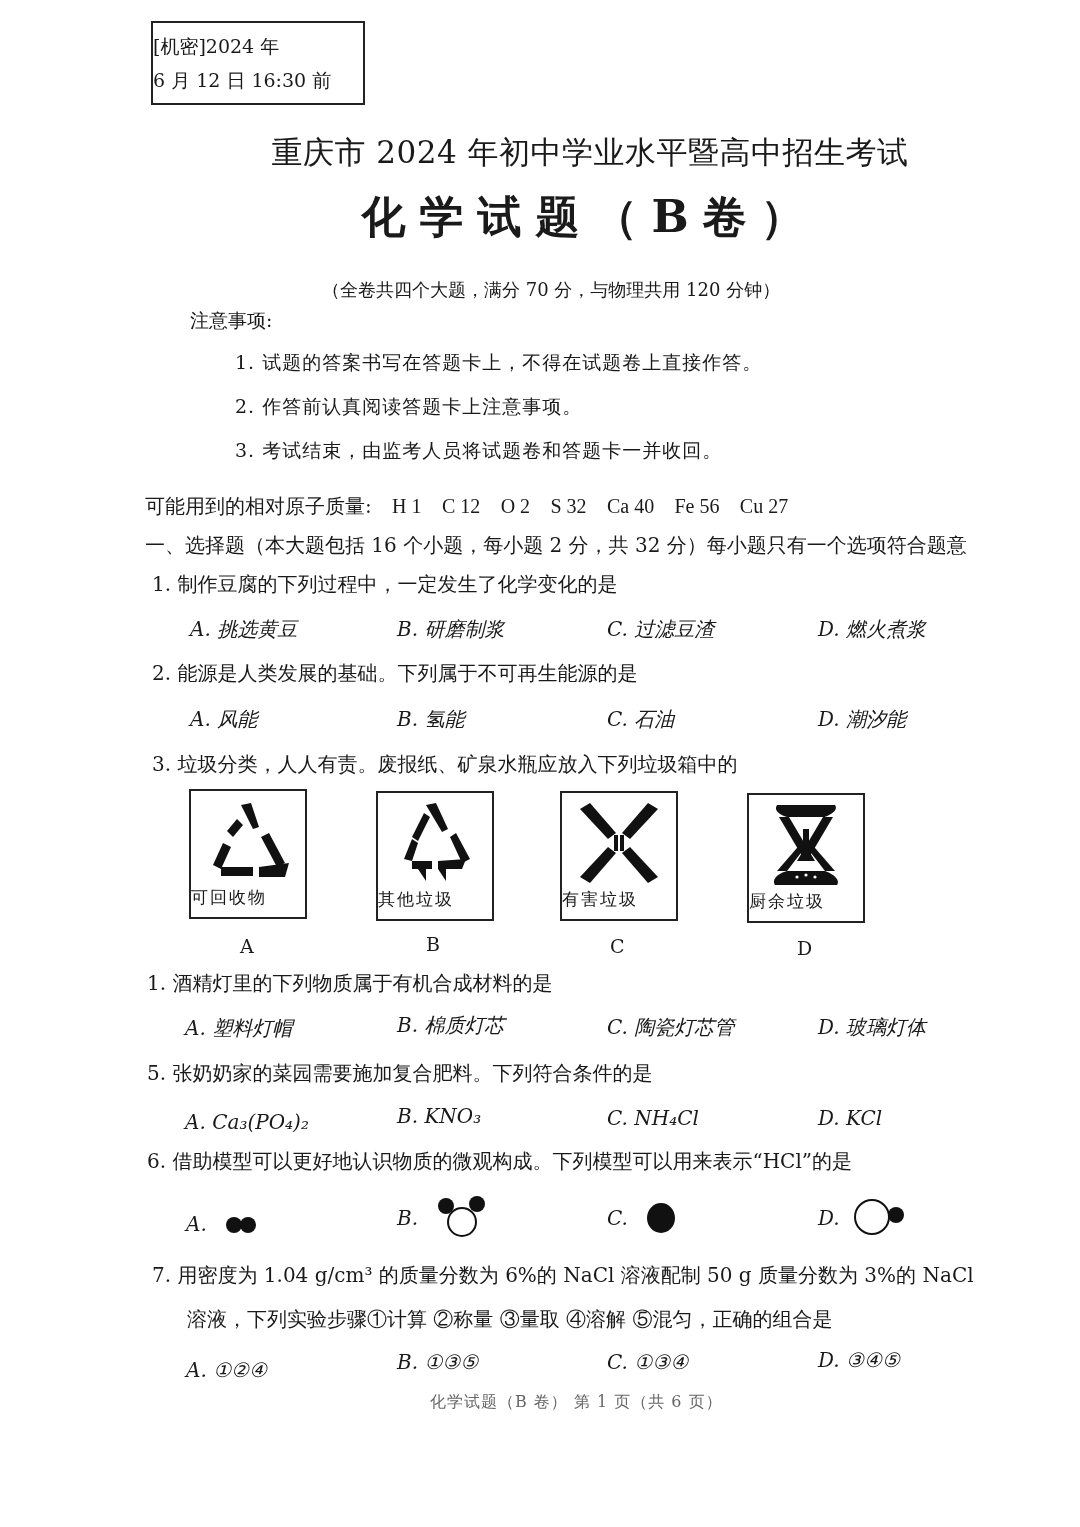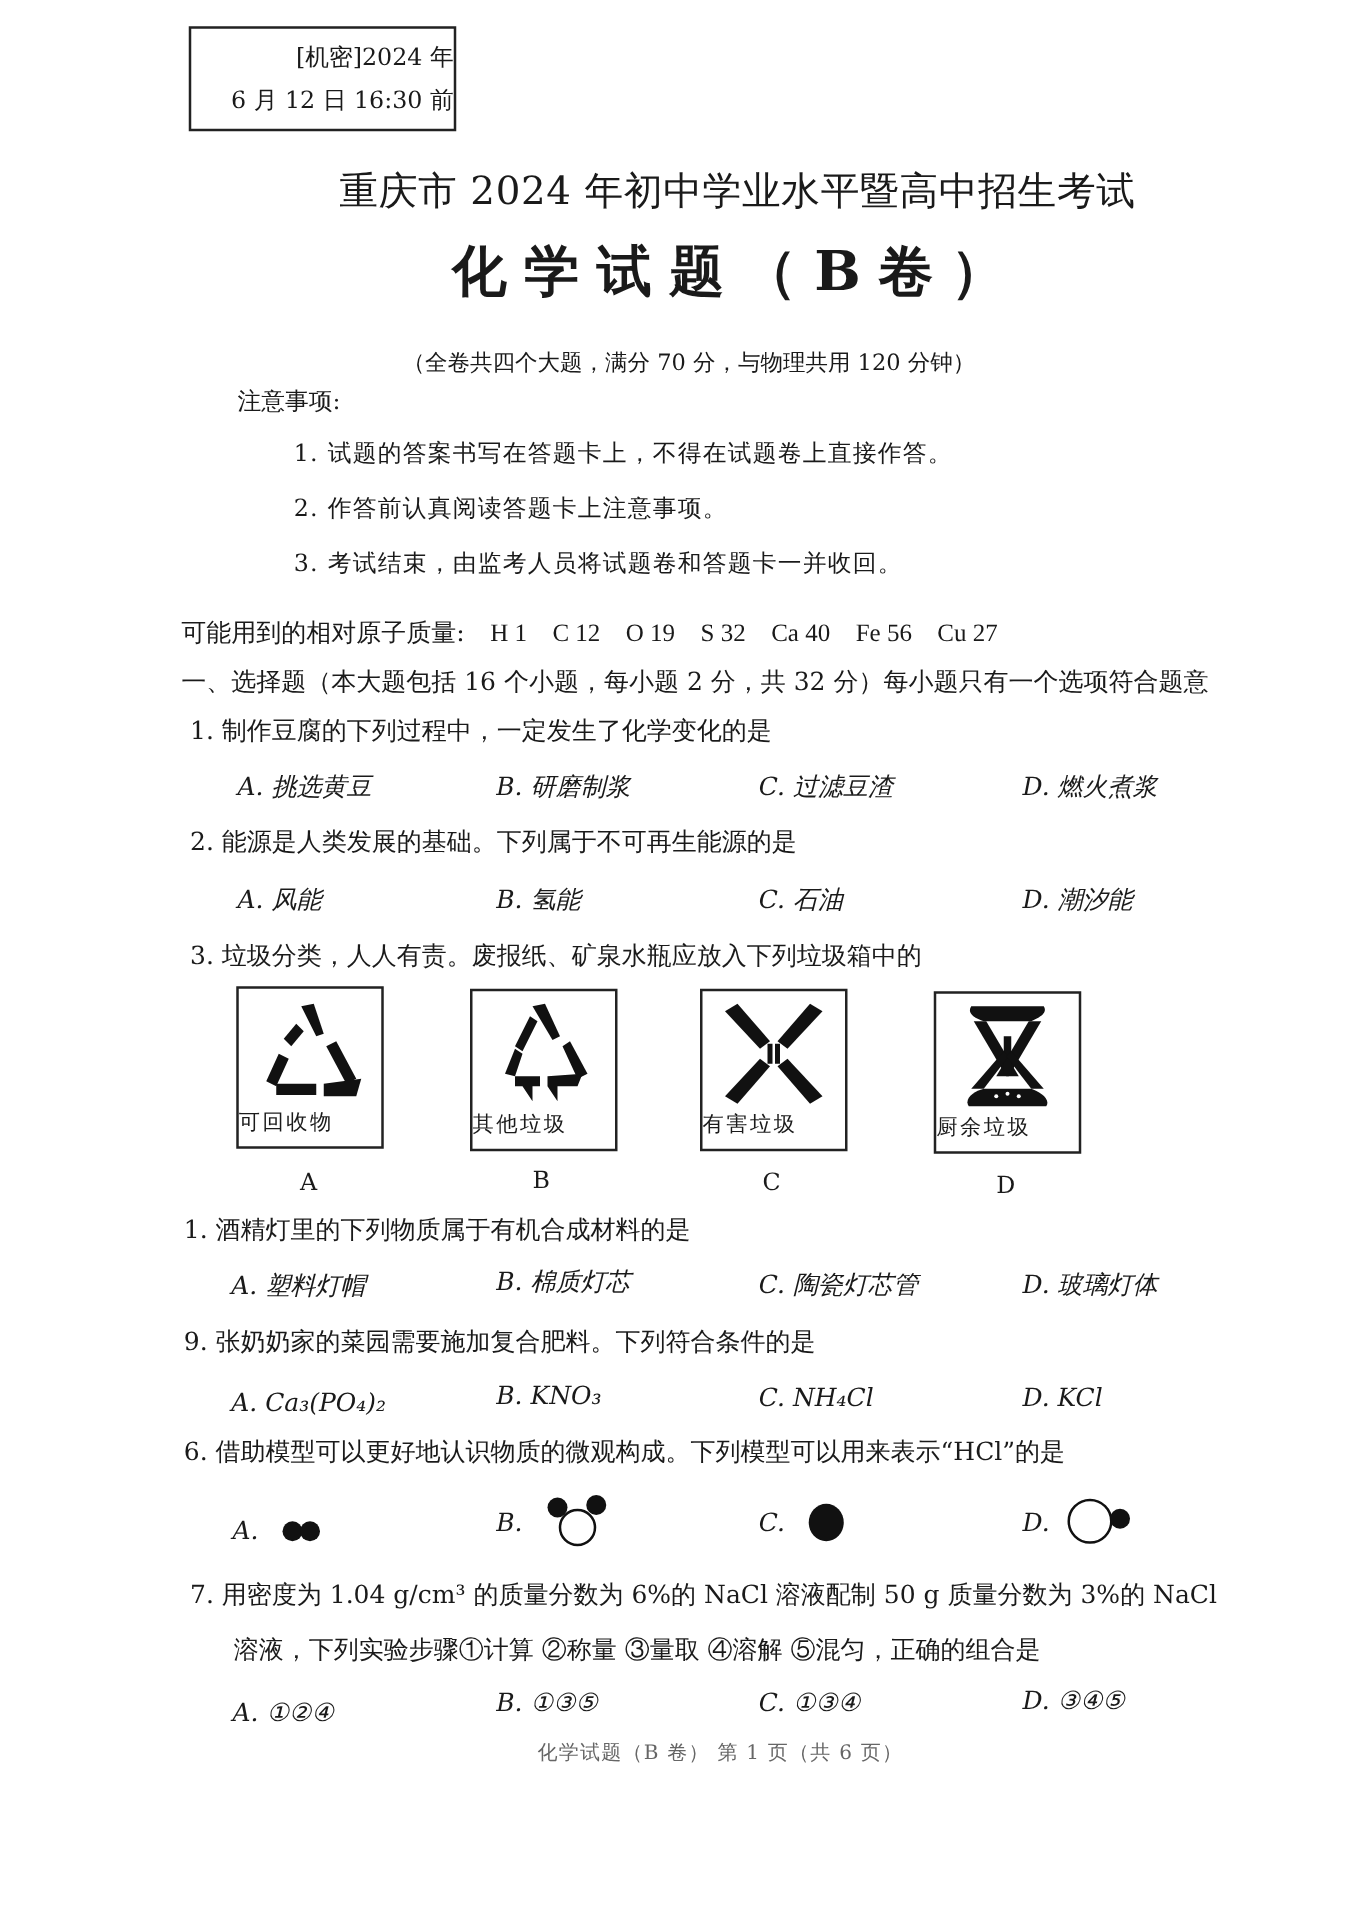--- a/index.html
+++ b/index.html
@@ -1,20 +1,20 @@
 <!DOCTYPE html>
 <html><head>
 <meta charset="utf-8">
 <style>
   html, body { margin:0; padding:0; background:#fff; }
   body { width:1080px; height:1527px; position:relative; overflow:hidden;
          font-family:"DejaVu Serif", "Liberation Serif", serif; color:#1a1a1a; }
   .abs { position:absolute; white-space:nowrap; }
   .secret-box { left:151px; top:21px; width:210px; height:80px; border:2px solid #222;
-                display:flex; flex-direction:column; align-items:flex-end; justify-content:center;
+                display:flex; flex-direction:column; align-items:flex-start; justify-content:center;
                 font-size:19px; line-height:34px; }
   .exam-title { left:0; width:1180px; top:132px; text-align:center; font-size:31px; letter-spacing:0.5px; }
   .subject-title { left:0; width:1180px; top:188px; text-align:center; font-size:44px; font-weight:bold; letter-spacing:14px; }
   .meta { left:322px; top:278px; font-size:18px; }
   .notice-h { left:190px; top:308px; font-size:19px; }
   .notice { left:235px; font-size:19px; letter-spacing:1px; }
   .mass { left:145px; top:493px; font-size:20px; }
   .mass span.el { margin-left:14px; font-family:"Liberation Serif", serif; }
   .section { left:145px; top:532px; font-size:20px; }
   .q { left:152px; font-size:20px; }
@@ -39,21 +39,21 @@
 
 <div class="abs notice-h">注意事项:</div>
 <div class="abs notice" style="top:350px">1. 试题的答案书写在答题卡上，不得在试题卷上直接作答。</div>
 <div class="abs notice" style="top:394px">2. 作答前认真阅读答题卡上注意事项。</div>
 <div class="abs notice" style="top:438px">3. 考试结束，由监考人员将试题卷和答题卡一并收回。</div>
 
 <div class="abs mass">
   <span>可能用到的相对原子质量:</span>
   <span class="el">H 1</span>
   <span class="el">C 12</span>
-  <span class="el">O 19</span>
+  <span class="el">O 2</span>
   <span class="el">S 32</span>
   <span class="el">Ca 40</span>
   <span class="el">Fe 56</span>
   <span class="el">Cu 27</span>
 </div>
 
 <div class="abs section">一、选择题（本大题包括 16 个小题，每小题 2 分，共 32 分）每小题只有一个选项符合题意</div>
 
 <div class="abs q" style="top:571px">1. 制作豆腐的下列过程中，一定发生了化学变化的是</div>
 <div class="abs opt" style="left:190px;top:616px">A. 挑选黄豆</div>
@@ -131,21 +131,21 @@
 <div class="abs binletter" style="left:426px;top:933px">B</div>
 <div class="abs binletter" style="left:610px;top:935px">C</div>
 <div class="abs binletter" style="left:797px;top:937px">D</div>
 
 <div class="abs q" style="left:147px;top:970px">1. 酒精灯里的下列物质属于有机合成材料的是</div>
 <div class="abs opt" style="left:185px;top:1015px">A. 塑料灯帽</div>
 <div class="abs opt" style="left:397px;top:1012px">B. 棉质灯芯</div>
 <div class="abs opt" style="left:607px;top:1014px">C. 陶瓷灯芯管</div>
 <div class="abs opt" style="left:818px;top:1014px">D. 玻璃灯体</div>
 
-<div class="abs q" style="left:147px;top:1060px">9. 张奶奶家的菜园需要施加复合肥料。下列符合条件的是</div>
+<div class="abs q" style="left:147px;top:1060px">5. 张奶奶家的菜园需要施加复合肥料。下列符合条件的是</div>
 <div class="abs opt" style="left:185px;top:1110px"><span>A. </span><span>Ca₃(PO₄)₂</span></div>
 <div class="abs opt" style="left:397px;top:1104px"><span>B. </span><span>KNO₃</span></div>
 <div class="abs opt" style="left:607px;top:1106px"><span>C. </span><span>NH₄Cl</span></div>
 <div class="abs opt" style="left:818px;top:1106px"><span>D. </span><span>KCl</span></div>
 
 <div class="abs q" style="left:147px;top:1148px">6. 借助模型可以更好地认识物质的微观构成。下列模型可以用来表示“HCl”的是</div>
 <div class="abs opt" style="left:186px;top:1212px">A.</div>
 <svg class="mol" style="left:224px;top:1214px" width="36" height="22">
   <circle cx="10" cy="11" r="8" fill="#111"></circle>
     <circle cx="24" cy="11" r="8" fill="#111"></circle>

